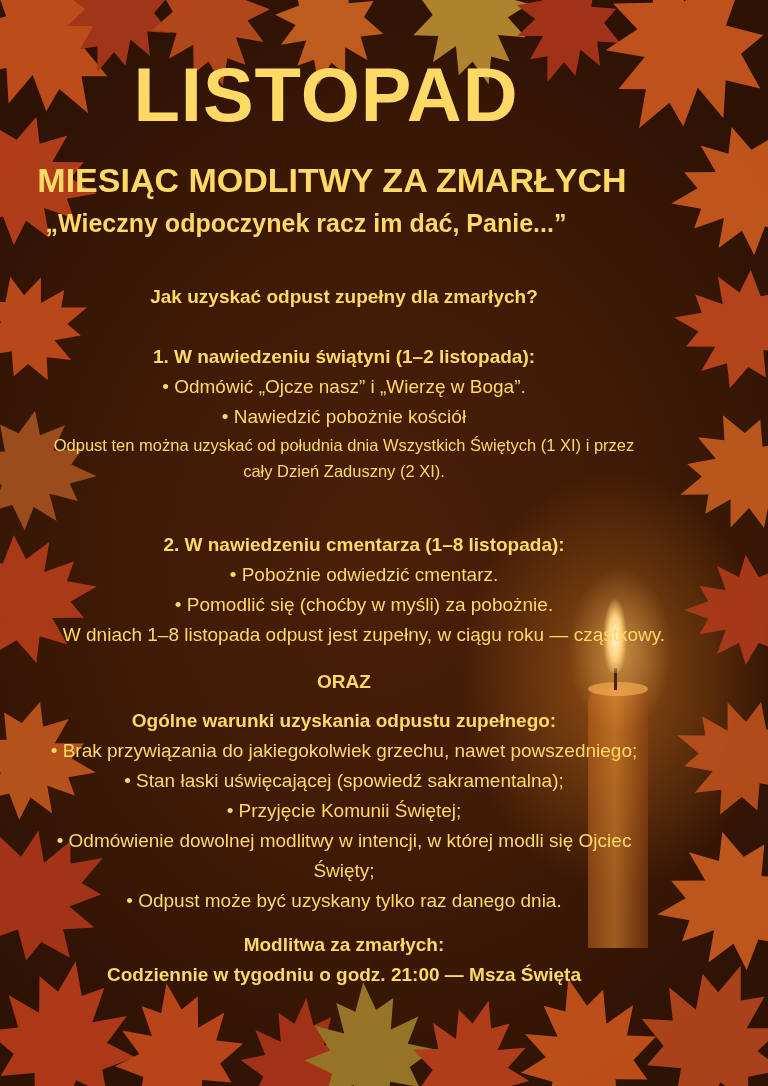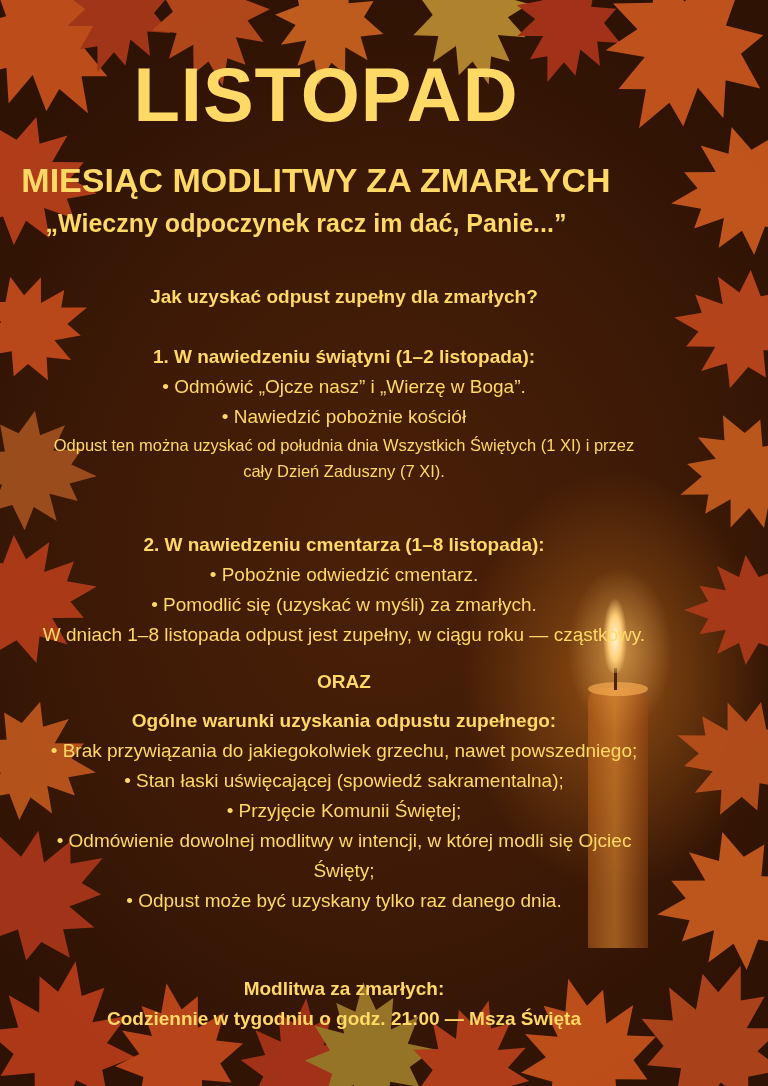--- a/index.html
+++ b/index.html
@@ -33,21 +33,21 @@
     }
     .wick { position: absolute; left: 614px; top: 668px; width: 3px; height: 22px; background: #4a2208; z-index: 2; }
     .content {
       position: absolute; left: 0; top: 0; width: 768px; z-index: 3; text-align: center;
     }
     .title {
       position: absolute; left: 0; width: 652px; top: 50px;
       font-size: 76px; font-weight: bold; letter-spacing: 1px; line-height: 90px;
     }
     .subtitle {
-      position: absolute; left: 0; width: 632px; top: 158px;
+      position: absolute; left: 16px; width: 632px; top: 158px;
       font-size: 34px; font-weight: bold; line-height: 44px;
     }
     .quote {
       position: absolute; left: 0; width: 612px; top: 205px;
       font-size: 25px; font-weight: bold; line-height: 36px;
     }
     .block { position: absolute; left: 0; width: 688px; }
     .h { font-weight: bold; font-size: 19px; line-height: 30px; }
     .l { font-size: 19px; line-height: 30px; }
     .s { font-size: 16.5px; line-height: 26px; }
@@ -106,40 +106,40 @@
     <div class="subtitle">MIESIĄC MODLITWY ZA ZMARŁYCH</div>
     <div class="quote">„Wieczny odpoczynek racz im dać, Panie...”</div>
 
     <div class="block h" style="top:282px;">Jak uzyskać odpust zupełny dla zmarłych?</div>
 
     <div class="block" style="top:342px;">
       <div class="h">1. W nawiedzeniu świątyni (1–2 listopada):</div>
       <div class="l">• Odmówić „Ojcze nasz” i „Wierzę w Boga”.</div>
       <div class="l">• Nawiedzić pobożnie kościół</div>
       <div class="s">Odpust ten można uzyskać od południa dnia Wszystkich Świętych (1 XI) i przez</div>
-      <div class="s">cały Dzień Zaduszny (7 XI).</div>
+      <div class="s">cały Dzień Zaduszny (2 XI).</div>
     </div>
 
-    <div class="block" style="top:530px;">
+    <div class="block" style="top:530px;padding-left:20px;">
       <div class="h">2. W nawiedzeniu cmentarza (1–8 listopada):</div>
       <div class="l">• Pobożnie odwiedzić cmentarz.</div>
-      <div class="l">• Pomodlić się (uzyskać w myśli) za zmarłych.</div>
+      <div class="l">• Pomodlić się (choćby w myśli) za pobożnie.</div>
       <div class="l">W dniach 1–8 listopada odpust jest zupełny, w ciągu roku — cząstkowy.</div>
     </div>
 
     <div class="block h" style="top:667px;">ORAZ</div>
 
     <div class="block" style="top:706px;">
       <div class="h">Ogólne warunki uzyskania odpustu zupełnego:</div>
       <div class="l">• Brak przywiązania do jakiegokolwiek grzechu, nawet powszedniego;</div>
       <div class="l">• Stan łaski uświęcającej (spowiedź sakramentalna);</div>
       <div class="l">• Przyjęcie Komunii Świętej;</div>
       <div class="l">• Odmówienie dowolnej modlitwy w intencji, w której modli się Ojciec</div>
       <div class="l">Święty;</div>
       <div class="l">• Odpust może być uzyskany tylko raz danego dnia.</div>
     </div>
 
-    <div class="block" style="top:930px;margin-top:44px;">
+    <div class="block" style="top:930px;">
       <div class="h">Modlitwa za zmarłych:</div>
       <div class="h">Codziennie w tygodniu o godz. 21:00 — Msza Święta</div>
     </div>
   </div>
 </div>
 
 </body></html>

